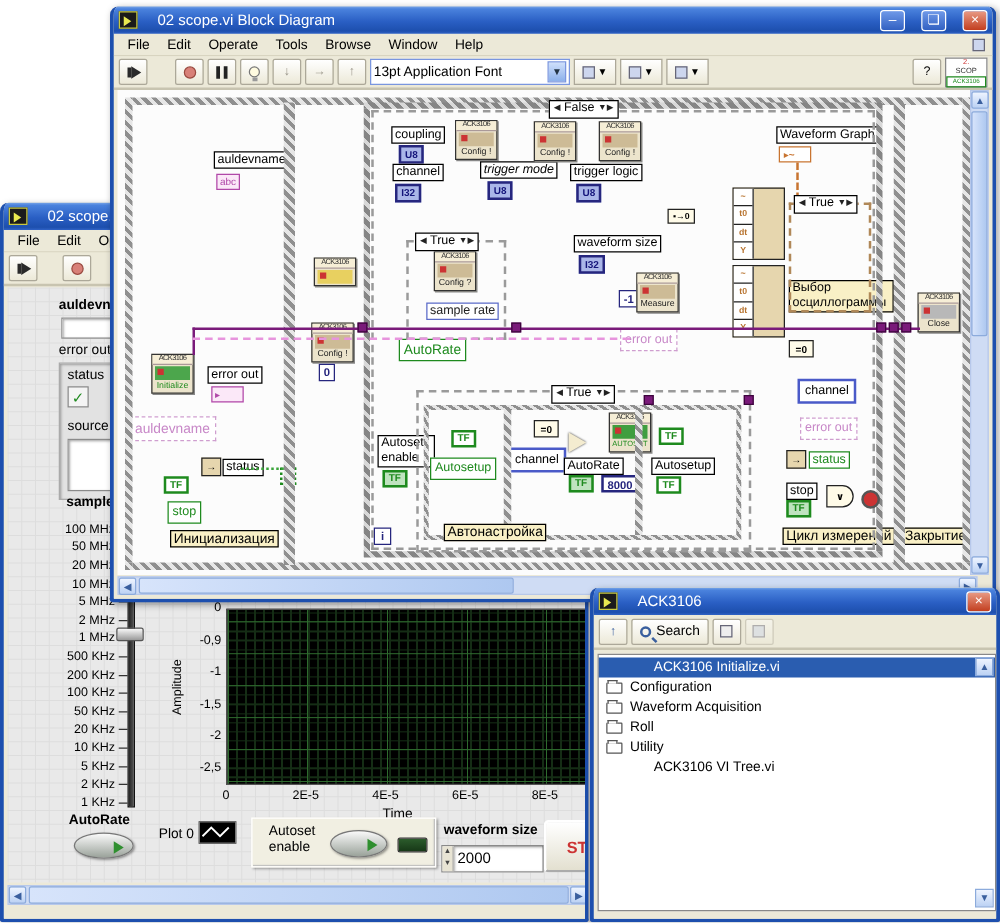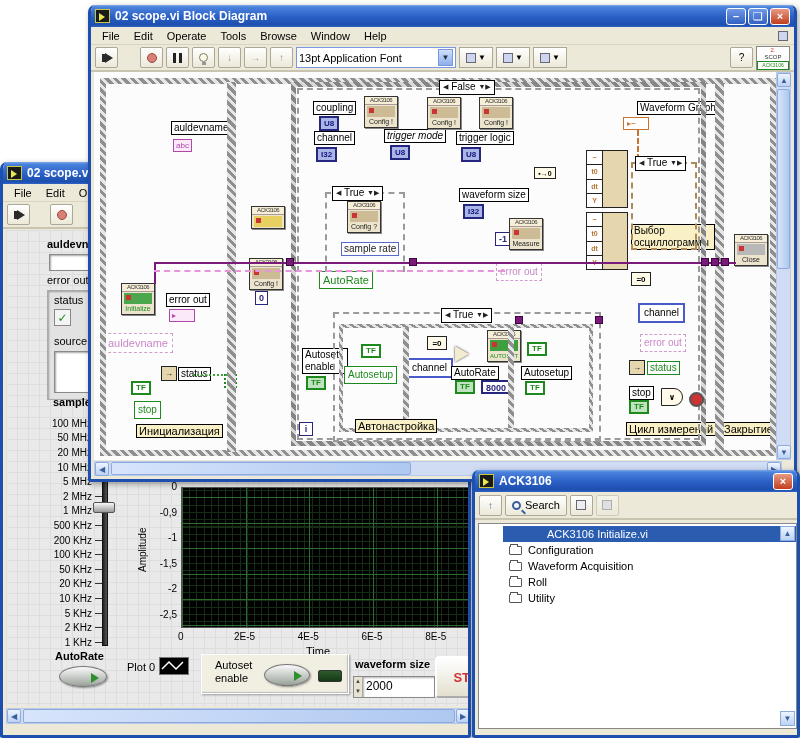--- a/index.html
+++ b/index.html
@@ -1,21 +1,21 @@
 <!DOCTYPE html>
 <html><head>
 <meta charset="utf-8">
 <style>
   html,body{margin:0;padding:0;background:#fff;}
   *{box-sizing:border-box;font-family:"Liberation Sans","DejaVu Sans",sans-serif;}
   #screen{position:relative;width:800px;height:738px;background:#fff;overflow:hidden;}
 
   
   .xpwin{position:absolute;border:3px solid #1d4fae;border-top:none;border-radius:7px 7px 3px 3px;background:#ece9d8;overflow:hidden;box-shadow:2px 2px 6px rgba(0,0,0,.35);}
-  .titlebar{position:relative;height:22px;background:linear-gradient(180deg,#7ba7e8 0%,#4a82dd 10%,#2a5fc4 55%,#1d4fae 90%,#3063c6 100%);color:#fff;font-weight:bold;font-size:12px;display:flex;align-items:center;padding:0 4px;}
+  .titlebar{position:relative;height:22px;background:linear-gradient(180deg,#7ba7e8 0%,#4a82dd 10%,#2a5fc4 55%,#1d4fae 90%,#3063c6 100%);color:#fff;font-weight:normal;font-size:12px;display:flex;align-items:center;padding:0 4px;gap:11px;}
   .lvicon{width:15px;height:14px;background:#1a1a1a;border:1px solid #c8c840;margin-right:5px;position:relative;flex:none;}
   .lvicon::after{content:"";position:absolute;left:3px;top:3px;border-left:6px solid #e8e850;border-top:4px solid transparent;border-bottom:4px solid transparent;}
   .winbtn{width:20px;height:17px;border:1px solid #fff;border-radius:3px;margin-left:2px;color:#fff;font-size:11px;line-height:15px;text-align:center;background:linear-gradient(#6f99e8,#3261c2);flex:none;}
   .winbtn.close{background:linear-gradient(#e89a84,#c23e1f);}
   .menubar{height:18px;background:#ece9d8;border-bottom:1px solid #d8d4c0;display:flex;align-items:center;font-size:11px;padding-left:4px;}
   .menu-item{padding:1px 7px;color:#000;}
   .toolbar{height:27px;background:#ece9d8;border-bottom:2px solid #c8c4b0;display:flex;align-items:center;padding:0 4px;gap:3px;}
   .tbtn{height:21px;min-width:23px;border:1px solid #aca899;background:linear-gradient(#ffffff,#ece9d8);border-radius:2px;display:flex;align-items:center;justify-content:center;font-size:10px;}
   .tri-r{width:0;height:0;border-top:5px solid transparent;border-bottom:5px solid transparent;border-left:8px solid #2a2a2a;position:relative;}
   .tri-r::before{content:"";position:absolute;right:8px;top:-4px;width:3px;height:8px;background:#2a2a2a;}
@@ -92,21 +92,21 @@
       repeating-linear-gradient(180deg,#152d15 0 1px,transparent 1px 7.3px);
     background-position:0 0,0 9px,0 0,0 2px;}
   .raised{position:absolute;background:#f1efe2;border:1px solid #fff;box-shadow:1px 1px 2px rgba(0,0,0,.35), inset -1px -1px 1px #bbb;}
   .spin{position:absolute;display:flex;border:1px solid #8a8a8a;background:#fff;}
   .spin .arrows{width:9px;display:flex;flex-direction:column;border-right:1px solid #aaa;background:#e8e4d4;}
   .spin .arrows span{flex:1;font-size:6px;line-height:9px;text-align:center;color:#444;}
   .spin .val{flex:1;font-size:12px;padding:2px 3px;box-shadow:inset 1px 1px 2px rgba(0,0,0,.3);}
   .stopbtn{position:absolute;background:linear-gradient(#ffffff,#e3e0d0);border:2px outset #fff;border-radius:4px;color:#c33;font-weight:bold;font-size:13px;display:flex;align-items:center;justify-content:center;}
 
   
-  .prow{height:16px;display:flex;align-items:center;font-size:11px;padding-left:6px;color:#000;margin-left:24px;}
+  .prow{height:16px;display:flex;align-items:center;font-size:11px;padding-left:6px;color:#000;}
   .prow .fold{width:13px;height:9px;border:1px solid #555;border-radius:1px;margin-right:6px;position:relative;visibility:hidden;flex:none;background:#fff;}
   .prow .fold::before{content:"";position:absolute;left:0;top:-3px;width:6px;height:2px;border:1px solid #555;border-bottom:none;background:#fff;}
   .prow.folder .fold{visibility:visible;}
   .prow.selected{background:#2a5db0;color:#fff;}
   .prow.selected .ptxt{padding-left:19px;}
   .prow.plain .ptxt{padding-left:19px;}
   .mag{width:9px;height:9px;border:2px solid #3a5f9e;border-radius:50%;position:relative;margin-right:4px;}
   .mag::after{content:"";position:absolute;left:7px;top:8px;width:5px;height:2px;background:#3a5f9e;transform:rotate(45deg);}
 </style>
 </head>
@@ -432,21 +432,21 @@
       </div>
       <div class="bundle" style="left:492px;top:140px;">
         <span class="col">
             <span>~</span>
             <span>t0</span>
             <span>dt</span>
             <span>Y</span>
           </span>
       </div>
 
-      <div class="lbl" style="left:543px;top:29px;">Waveform Graph</div>
+      <div class="lbl" style="left:527px;top:29px;">Waveform Graph</div>
       <div class="term" style="left:529px;top:45px;background:#fff;border-color:#c87430;color:#c87430;width:26px;">▸~</div>
       <div class="caseb" style="left:537px;top:90px;width:66px;height:88px;border-color:#b08858;"></div>
       <div class="csel" style="left:541px;top:84px;"><span class="ar">◀</span> <span>True</span> <span class="ar">▼▶</span></div>
       <div class="lbl cmt" style="left:537px;top:152px;width:84px;white-space:normal;line-height:12px;">Выбор осциллограммы</div>
 
       <div class="gate" style="left:537px;top:200px;width:20px;height:14px;line-height:13px;">=0</div>
       <div class="lbl bluel" style="left:544px;top:231px;padding:2px 4px;">channel</div>
       <div class="lbl pinkl" style="left:546px;top:262px;padding:2px 3px;">error out</div>
       <div class="gate" style="left:535px;top:288px;width:16px;height:15px;line-height:14px;background:#e6d6ae;">→</div>
       <div class="lbl" style="left:553px;top:289px;border-color:#1e8a1e;color:#1e8a1e;">status</div>
@@ -554,19 +554,23 @@
           <span class="ptxt">Waveform Acquisition</span>
         </div>
           <div class="prow folder">
           <span class="fold"></span>
           <span class="ptxt">Roll</span>
         </div>
           <div class="prow folder">
           <span class="fold"></span>
           <span class="ptxt">Utility</span>
         </div>
+          <div class="prow plain">
+          <span class="fold"></span>
+          <span class="ptxt">ACK3106 VI Tree.vi</span>
+        </div>
         </div>
       <span class="arrow" style="position:absolute;right:1px;top:2px;width:15px;height:15px;background:linear-gradient(#eef4ff,#bcd2f4);border:1px solid #8cabdc;text-align:center;font-size:8px;line-height:14px;color:#3a5f9e;">▲</span>
       <span class="arrow" style="position:absolute;right:1px;bottom:2px;width:15px;height:15px;background:linear-gradient(#eef4ff,#bcd2f4);border:1px solid #8cabdc;text-align:center;font-size:8px;line-height:14px;color:#3a5f9e;">▼</span>
     </div>
   </div>
 
 </div>
 
 </body></html>

